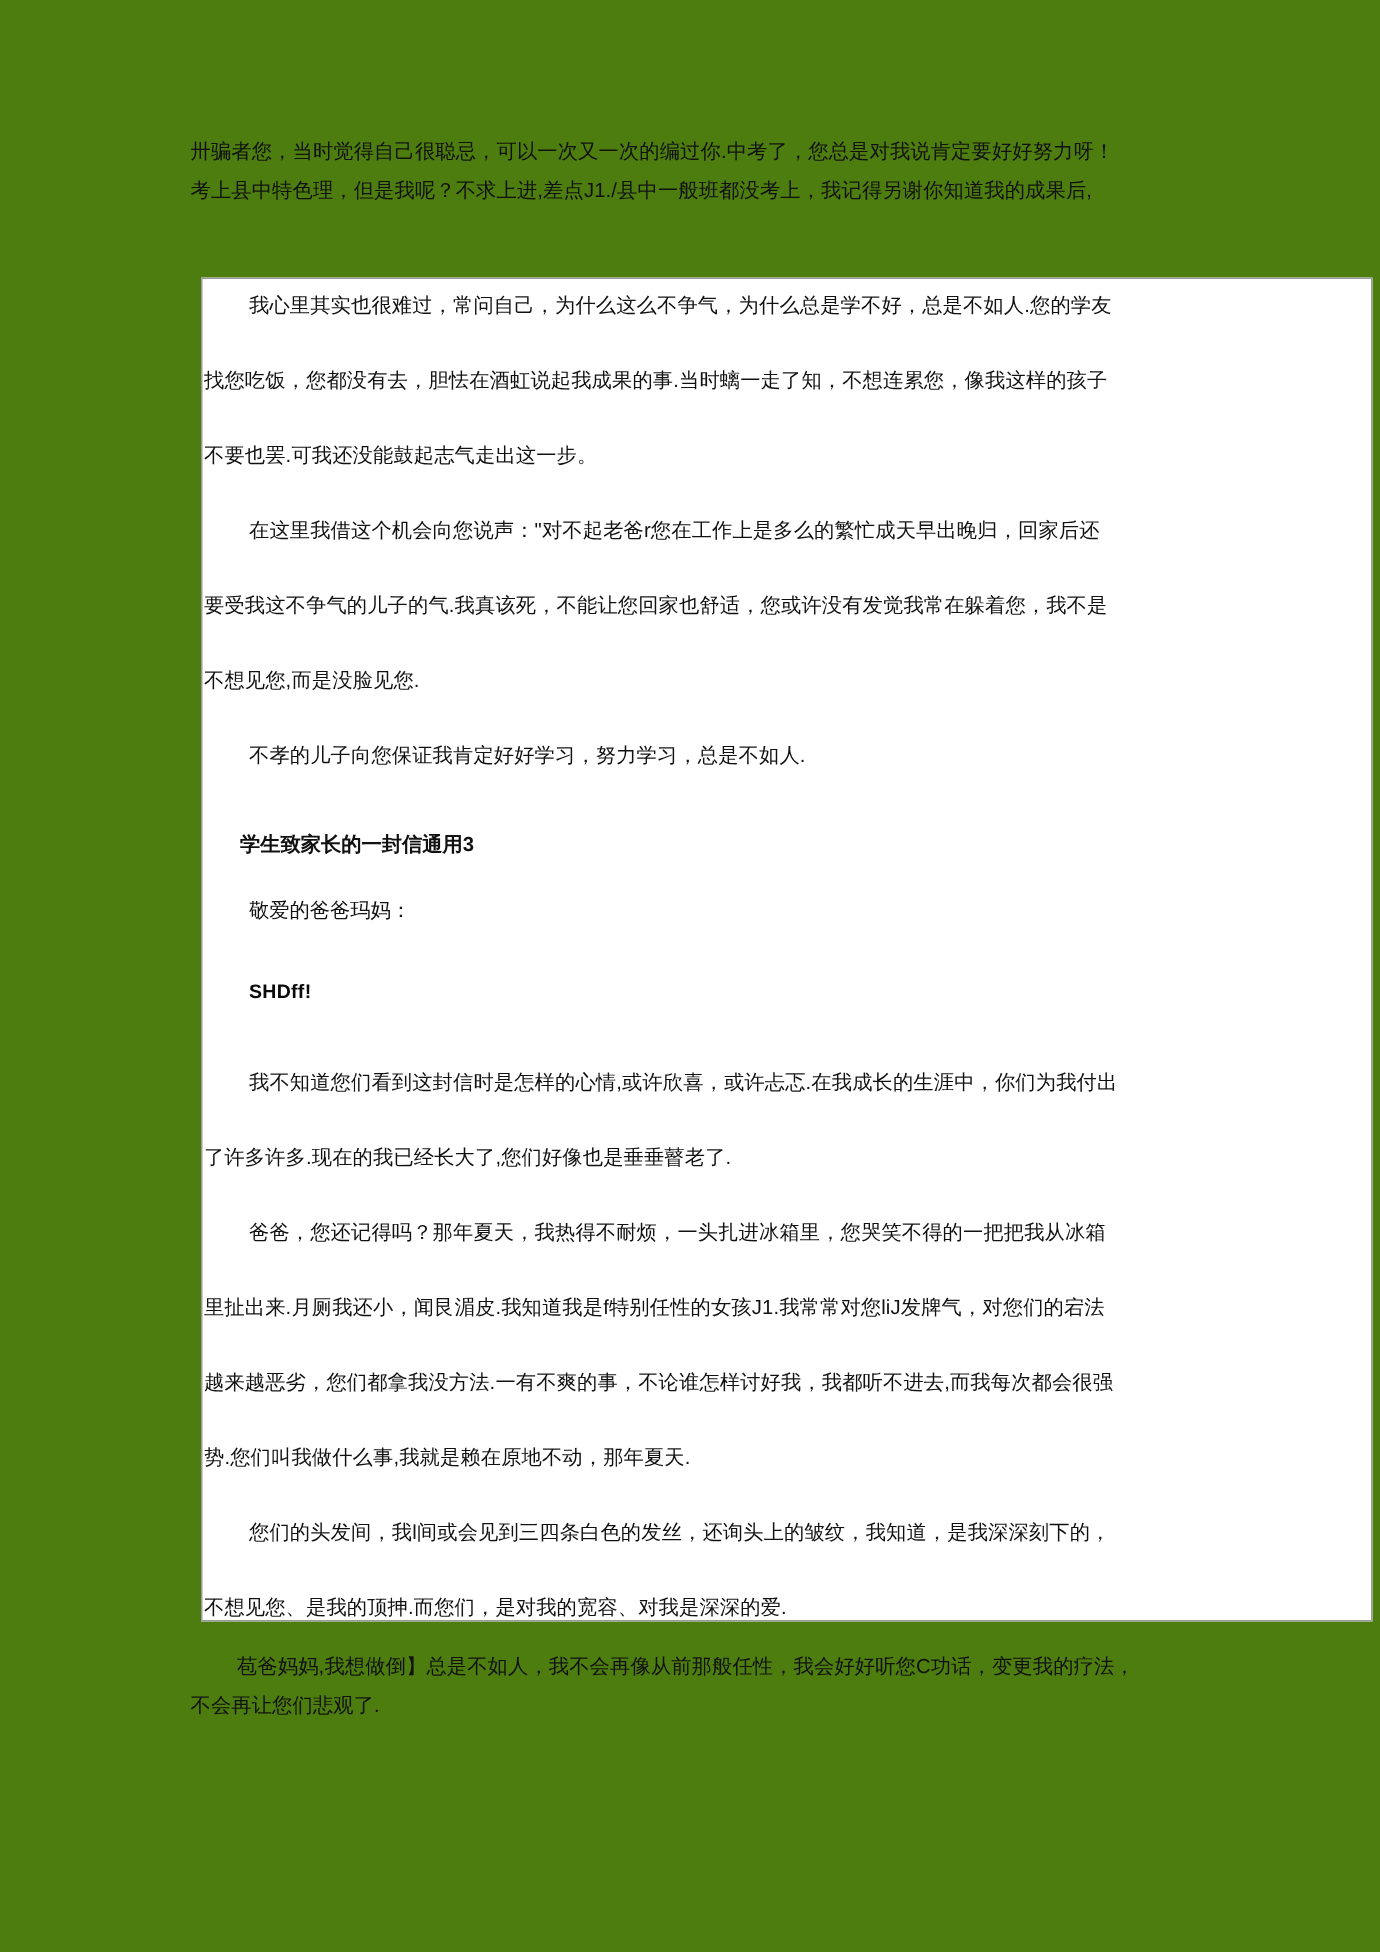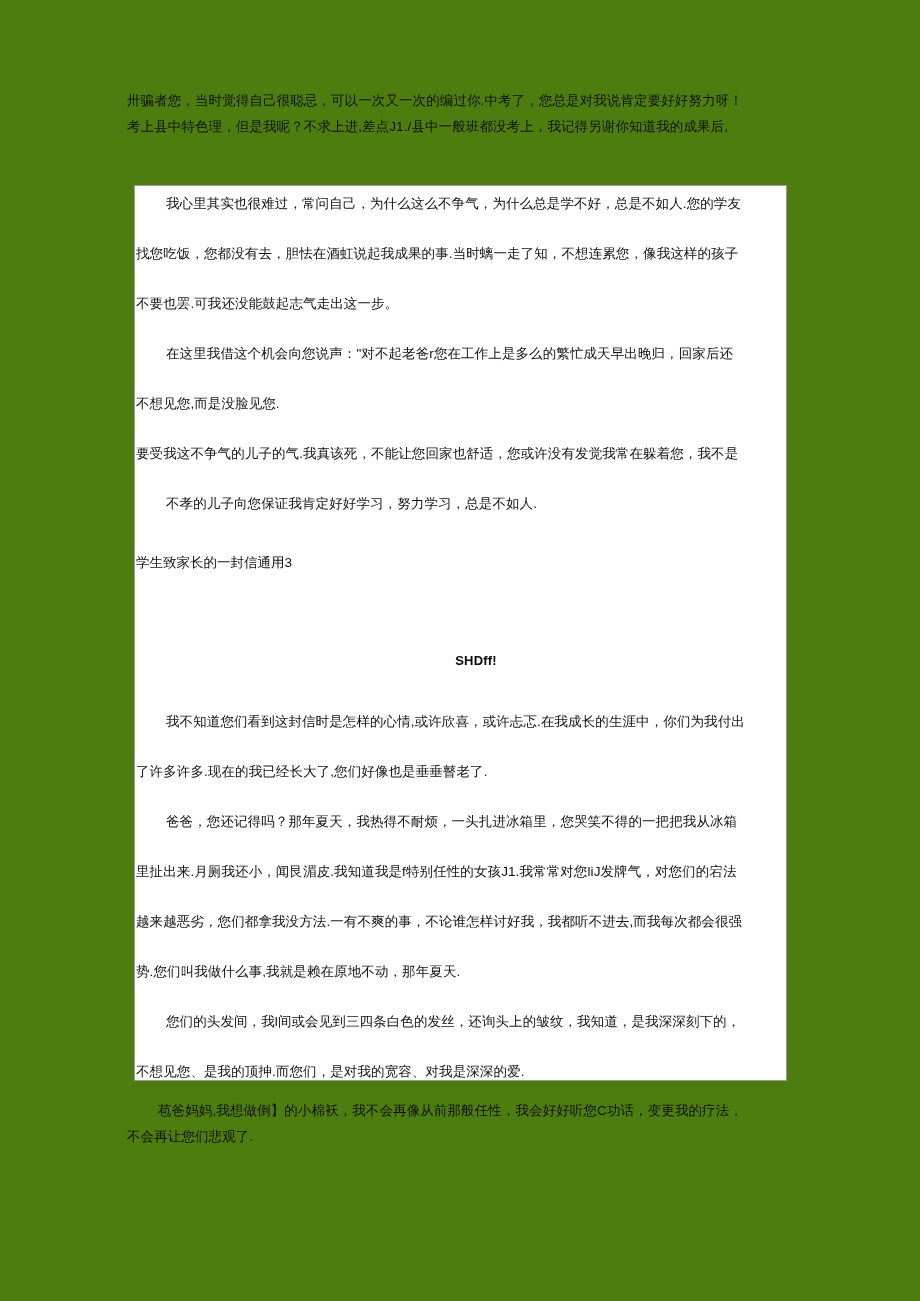--- a/index.html
+++ b/index.html
@@ -40,21 +40,21 @@
     letter-spacing: 0.1px;
     white-space: nowrap;
     color: #111111;
   }
 
   
   .frame {
     position: absolute;
     left: 134px;
     top: 185px;
-    width: 653px;
+    width: 781px;
     height: 896px;
     border: 1px solid #9a9a9a;
     box-sizing: border-box;
     background: #ffffff;
   }
   .frame-inner {
     position: relative;
     width: 100%;
     height: 100%;
     padding: 0;
@@ -79,39 +79,39 @@
     padding-left: 1px;
   }
 
   
   .sub-heading {
     font-size: 13.5px;
     line-height: 26px;
     color: #111111;
     white-space: nowrap;
     padding-left: 1px;
-    font-weight: 400;
+    font-weight: 700;
+    margin-left: 24px;
   }
 
   .salutation {
     font-size: 13.5px;
     line-height: 26px;
     color: #111111;
     white-space: nowrap;
     padding-left: 31px;
   }
 
   .bold-stamp {
     font-size: 13px;
     font-weight: 700;
     color: #0a0a0a;
     white-space: nowrap;
     padding-left: 31px;
     letter-spacing: 0.2px;
-    text-align: center;
   }
 
   
   .abs { position: absolute; left: 0; width: 100%; }
 
   
   .outro-block {
     position: absolute;
     left: 127px;
     top: 1098px;
@@ -140,32 +140,35 @@
     <div class="frame-inner">
 
       <div class="para abs" style="top:-7px;">
         <span class="ln indent">我心里其实也很难过，常问自己，为什么这么不争气，为什么总是学不好，总是不如人.您的学友</span>
         <span class="ln flush">找您吃饭，您都没有去，胆怯在酒虹说起我成果的事.当时螭一走了知，不想连累您，像我这样的孩子</span>
         <span class="ln flush">不要也罢.可我还没能鼓起志气走出这一步。</span>
       </div>
 
       <div class="para abs" style="top:143px;">
         <span class="ln indent">在这里我借这个机会向您说声："对不起老爸r您在工作上是多么的繁忙成天早出晚归，回家后还</span>
+        <span class="ln flush">要受我这不争气的儿子的气.我真该死，不能让您回家也舒适，您或许没有发觉我常在躲着您，我不是</span>
         <span class="ln flush">不想见您,而是没脸见您.</span>
-        <span class="ln flush">要受我这不争气的儿子的气.我真该死，不能让您回家也舒适，您或许没有发觉我常在躲着您，我不是</span>
       </div>
 
       <div class="para abs" style="top:293px;">
         <span class="ln indent">不孝的儿子向您保证我肯定好好学习，努力学习，总是不如人.</span>
       </div>
 
       <div class="abs" style="top:364px;">
         <div class="sub-heading">学生致家长的一封信通用3</div>
       </div>
 
+      <div class="abs" style="top:408px;">
+        <div class="salutation">敬爱的爸爸玛妈：</div>
+      </div>
 
       <div class="abs" style="top:467px;">
         <div class="bold-stamp">SHDff!</div>
       </div>
 
       <div class="para abs" style="top:511px;">
         <span class="ln indent">我不知道您们看到这封信时是怎样的心情,或许欣喜，或许忐忑.在我成长的生涯中，你们为我付出</span>
         <span class="ln flush">了许多许多.现在的我已经长大了,您们好像也是垂垂瞽老了.</span>
       </div>
 
@@ -178,17 +181,17 @@
 
       <div class="para abs" style="top:811px;">
         <span class="ln indent">您们的头发间，我l间或会见到三四条白色的发丝，还询头上的皱纹，我知道，是我深深刻下的，</span>
         <span class="ln flush">不想见您、是我的顶抻.而您们，是对我的宽容、对我是深深的爱.</span>
       </div>
 
     </div>
   </div>
 
   <div class="outro-block">
-    <div class="outro-line indent2">苞爸妈妈,我想做倒】的小棉袄，我不会再像从前那般任性，我会好好听您C功话，变更我的疗法，</div>
+    <div class="outro-line indent2">苞爸妈妈,我想做倒】总是不如人，我不会再像从前那般任性，我会好好听您C功话，变更我的疗法，</div>
     <div class="outro-line">不会再让您们悲观了.</div>
   </div>
 
 </div>
 
 </body></html>

